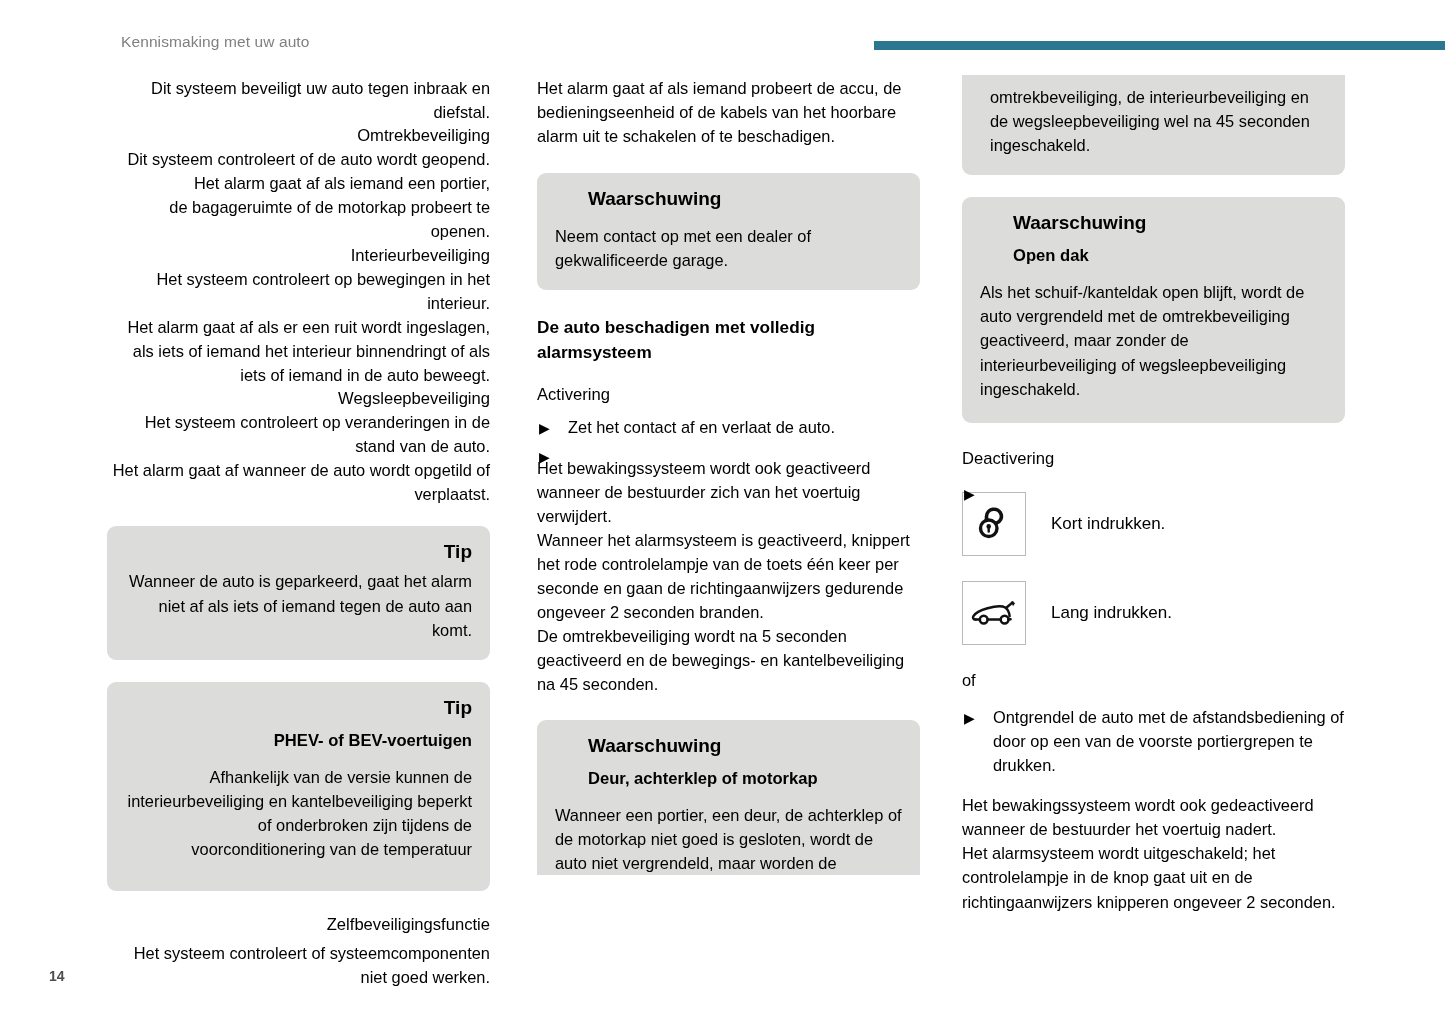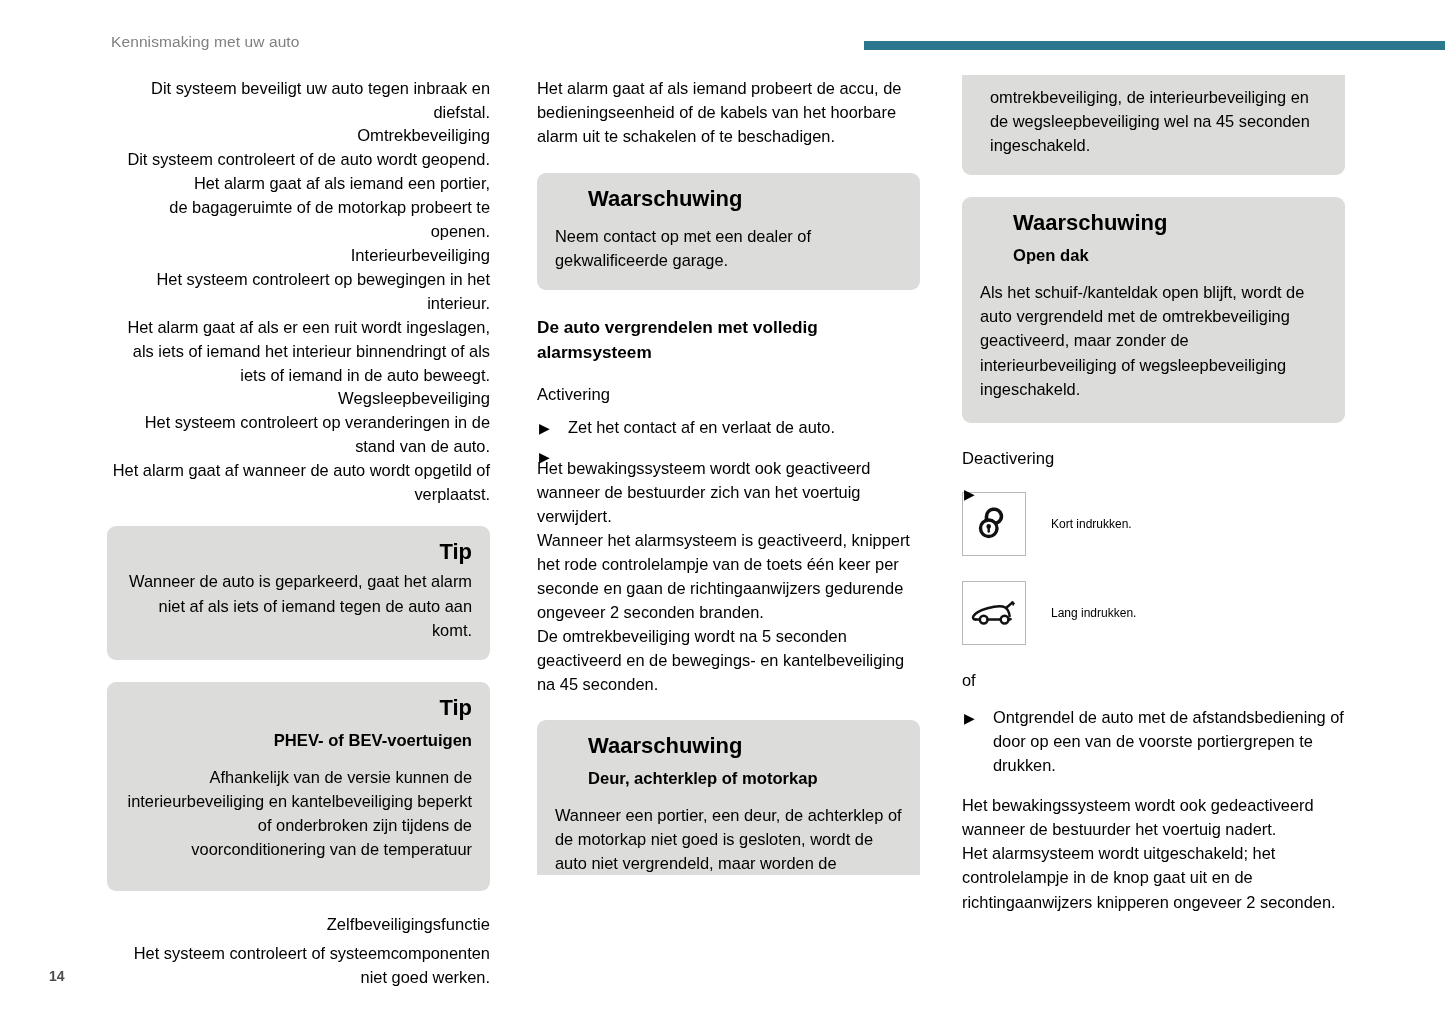--- a/index.html
+++ b/index.html
@@ -12,21 +12,21 @@
     height: 1018px;
     font-family: "Liberation Sans", sans-serif;
     color: #000000;
     position: relative;
     overflow: hidden;
   }
 
   
   .header {
     position: absolute;
-    top: 0; left: 7px;
+    top: 0; left: 17px;
     width: 1337px;
     height: 62px;
   }
   .header-title {
     position: absolute;
     left: 104px;
     top: 33px;
     font-size: 15.5px;
     color: #808080;
     letter-spacing: 0.1px;
@@ -121,21 +121,21 @@
   .callout.clipped-bottom {
     border-radius: 9px 9px 0 0;
     padding-bottom: 0;
   }
   .callout-head {
     position: relative;
     padding-left: 33px;
     min-height: 24px;
   }
   .callout-title {
-    font-size: 22px;
+    font-size: 19px;
     font-weight: bold;
     line-height: 23px;
   }
   .callout-subtitle {
     font-size: 16.6px;
     font-weight: bold;
     line-height: 23px;
     padding-left: 33px;
     margin-top: 9px;
   }
@@ -198,21 +198,21 @@
     height: 62px;
     border: 1px solid #b9b9b9;
     background: #ffffff;
     display: flex;
     align-items: center;
     justify-content: center;
     flex: 0 0 auto;
   }
   .picto-label {
     margin-left: 25px;
-    font-size: 12px;
+    font-size: 17px;
     line-height: 24.1px;
   }
 
   
   .page-number {
     position: absolute;
     left: 49px;
     top: 968px;
     font-size: 14px;
     font-weight: bold;
@@ -278,21 +278,21 @@
     <div class="callout" style="margin-top:25px;">
       <div class="callout-head">
         <span class="icon-warn">
           <span class="stem"></span><span class="dot"></span>
         </span>
         <span class="callout-title">Waarschuwing</span>
       </div>
       <div class="callout-body has-gap">Neem contact op met een dealer of gekwalificeerde garage.</div>
     </div>
 
-    <h2 class="section" style="margin-top:25px;">De auto vergrendelen met volledig alarmsysteem</h2>
+    <h2 class="section" style="margin-top:25px;">De auto beschadigen met volledig alarmsysteem</h2>
 
     <h3 class="sub" style="margin-top:19px;margin-bottom:9px;">Activering</h3>
 
     <ul class="arrow-list">
       <li>
         <span class="arrow-mark">▶</span>
         <span>Zet het contact af en verlaat de auto.</span>
       </li>
       <li>
         <span class="arrow-mark">▶</span>

